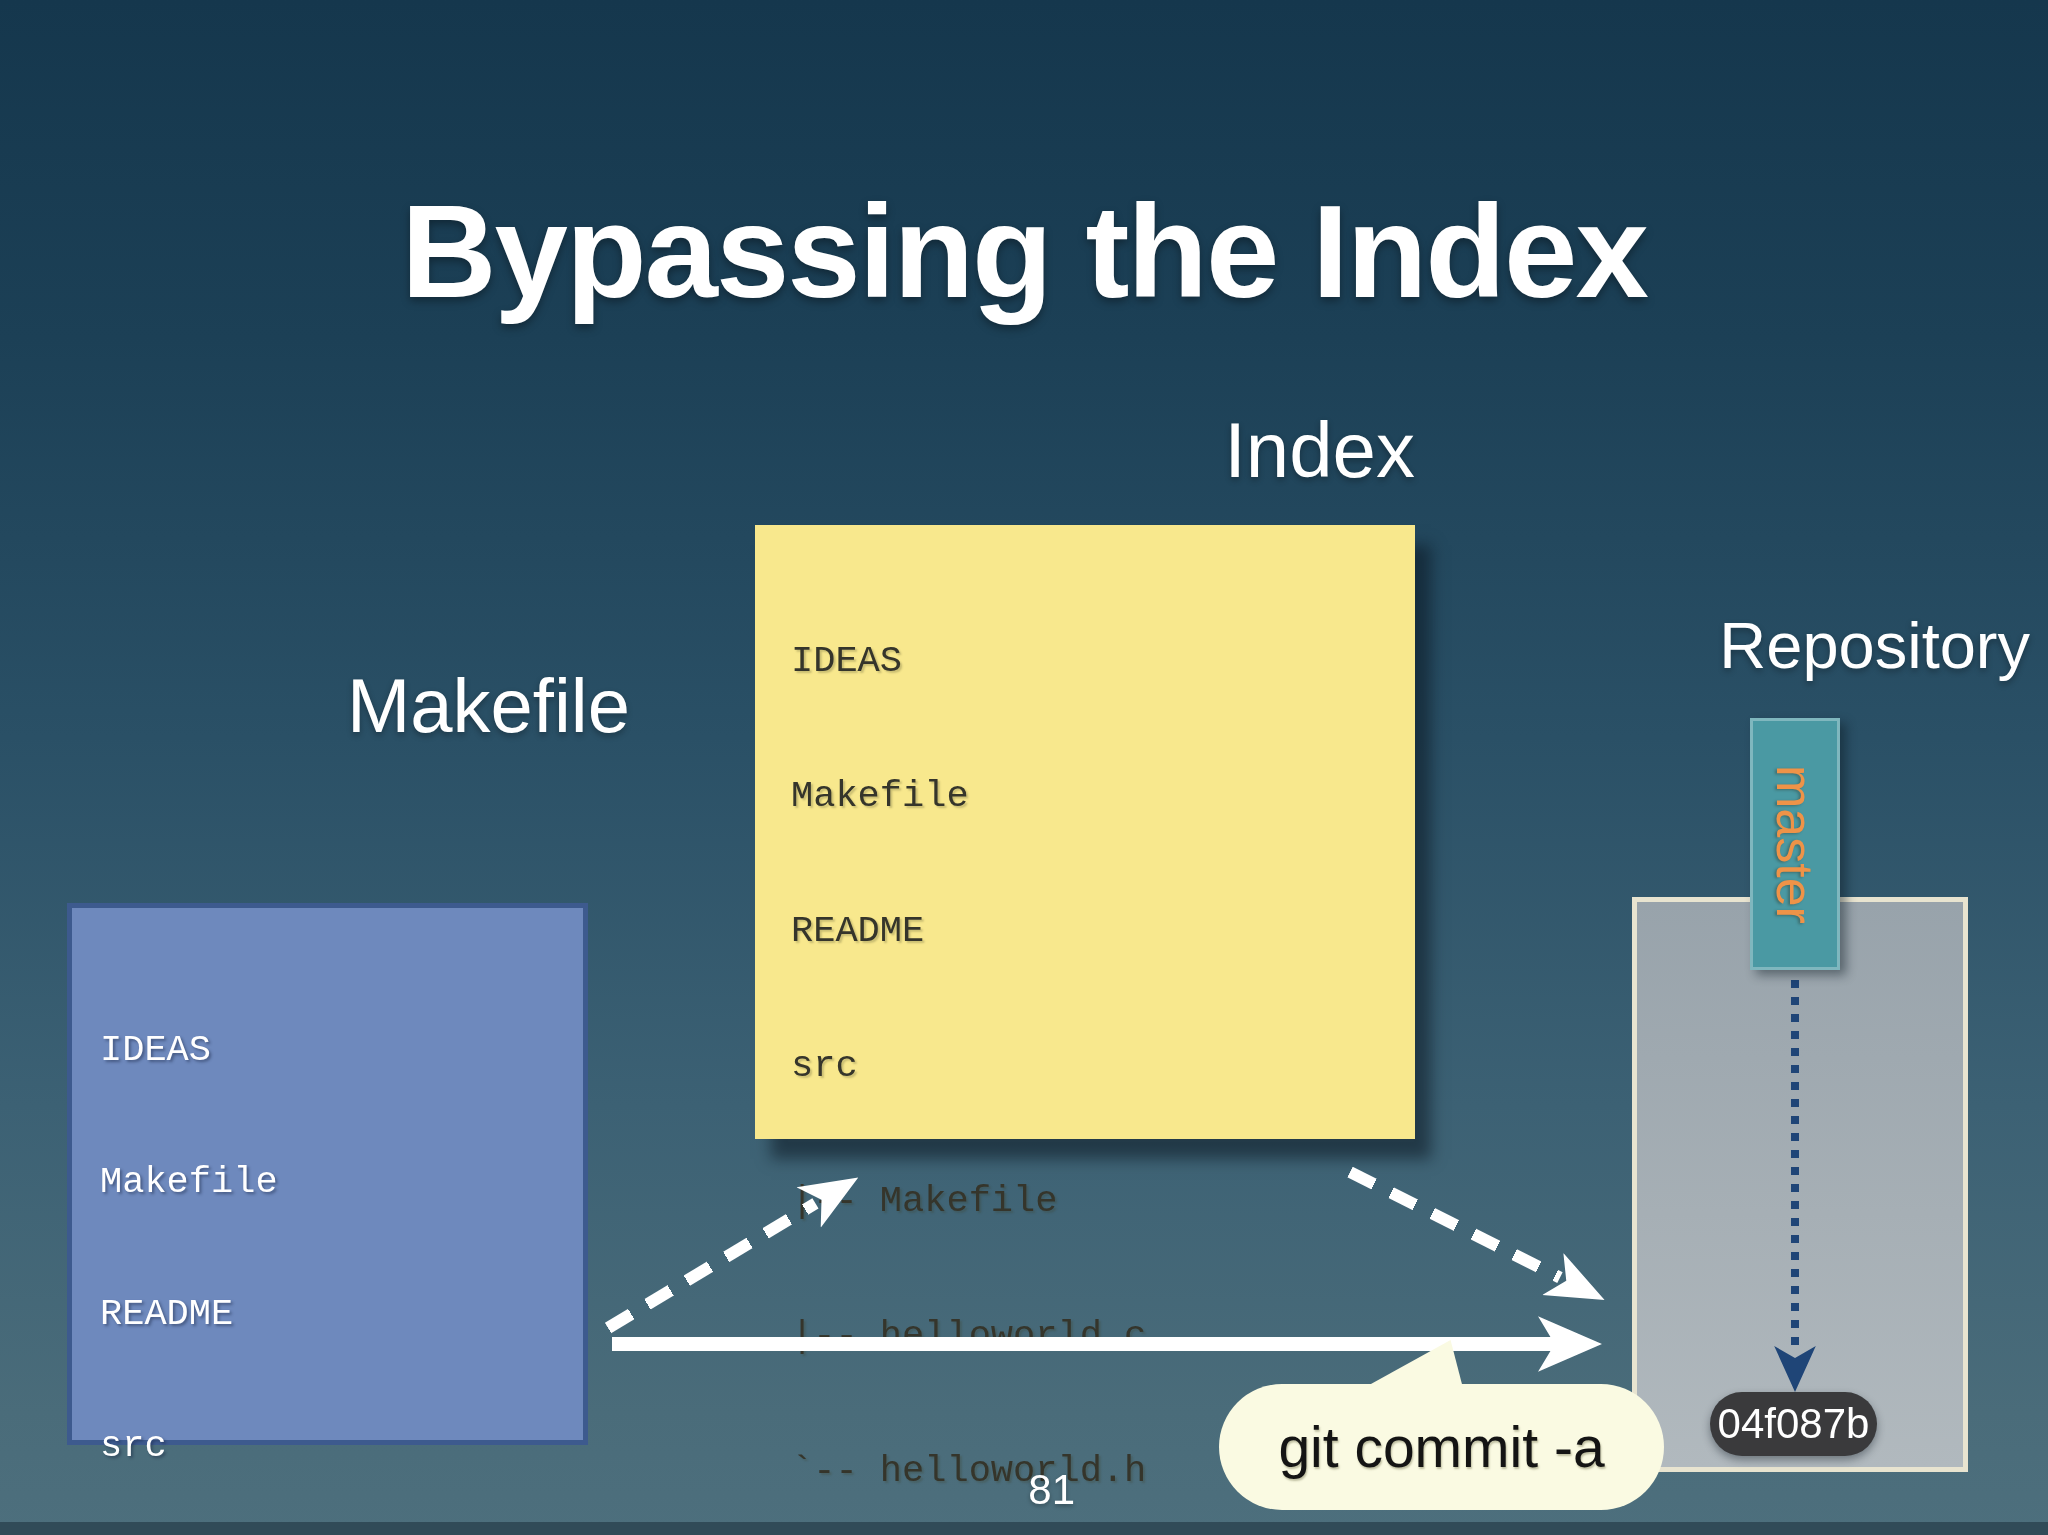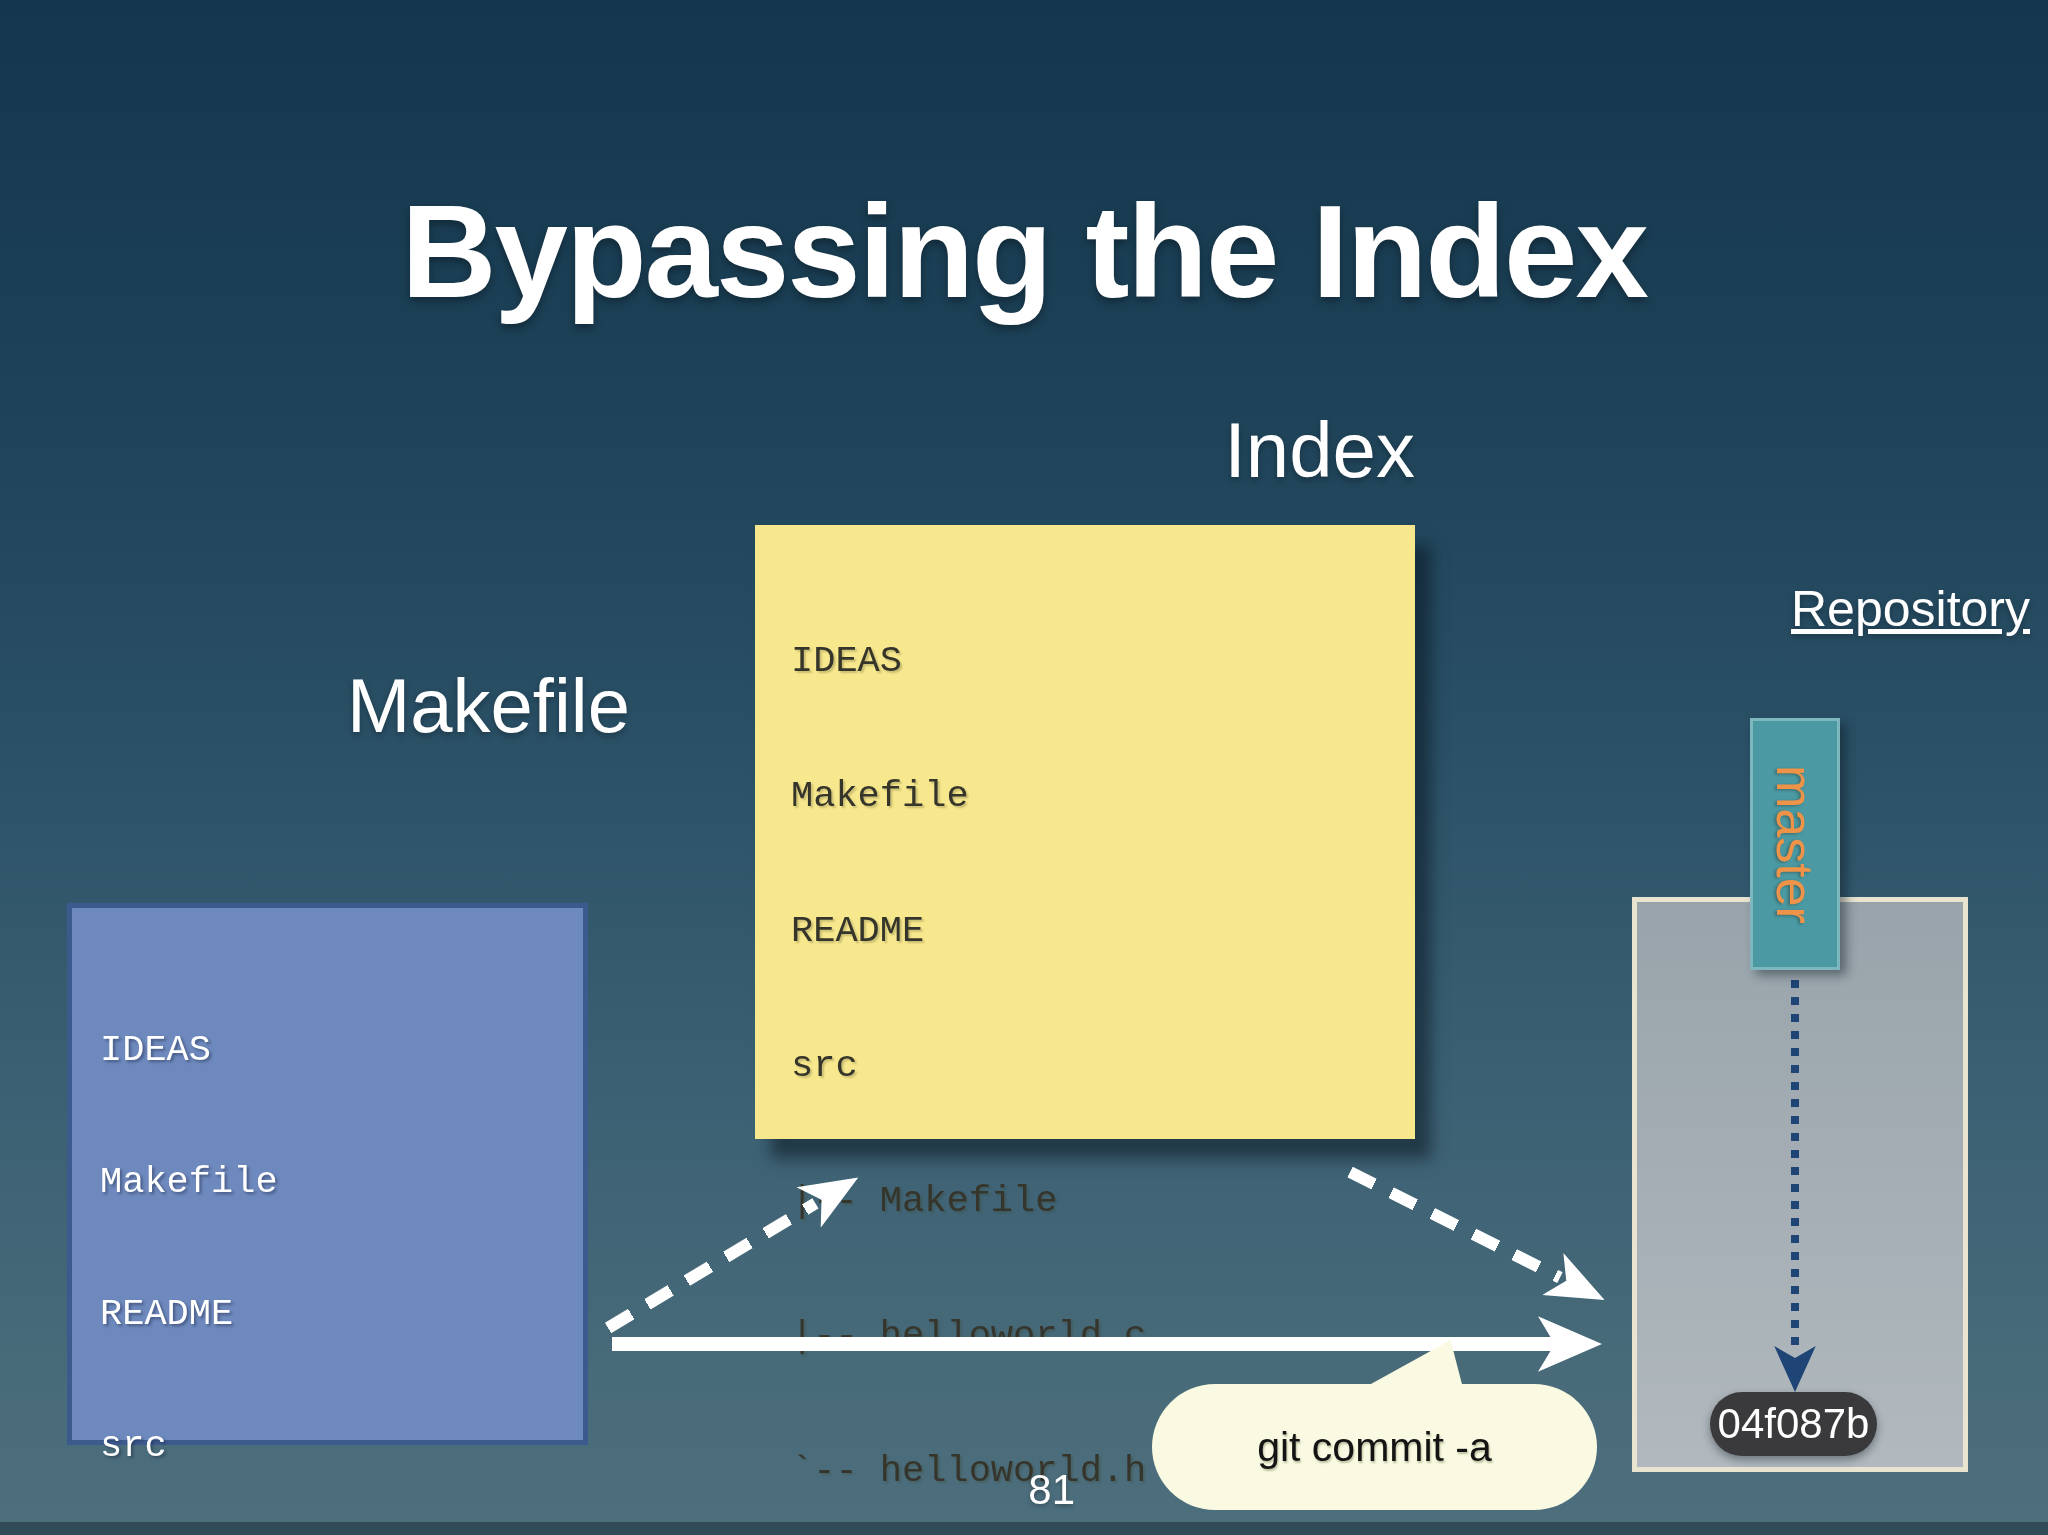--- a/index.html
+++ b/index.html
@@ -11,21 +11,21 @@
   .bottom-strip{position:absolute;left:0;right:0;bottom:0;height:13px;background:rgba(6,18,28,.38);}
   
   .title{
     position:absolute;left:0;right:0;top:88px;text-align:center;
     color:#fff;font-size:132px;font-weight:700;letter-spacing:-2px;
     text-shadow:0 4px 8px rgba(0,0,0,.35);
   }
   .section-label{position:absolute;color:#fff;text-align:right;text-shadow:0 3px 6px rgba(0,0,0,.3);}
   .index-label{left:755px;width:660px;top:405px;font-size:78px;}
   .wd-label{left:30px;width:600px;top:662px;font-size:76px;line-height:88px;}
-  .repo-label{left:1590px;width:440px;top:580px;font-size:50px;text-decoration:underline;}
+  .repo-label{left:1590px;width:440px;top:608px;font-size:65px;}
   
   .filelist{font-family:"Liberation Mono","DejaVu Sans Mono",monospace;white-space:pre;}
   .index-box{
     position:absolute;left:755px;top:525px;width:660px;height:614px;
     background:#f8e88d;box-shadow:16px 20px 14px rgba(8,18,28,.5);
     color:#35352b;font-size:37px;line-height:45px;padding:24px 0 0 36px;box-sizing:border-box;
     text-shadow:2px 2px 2px rgba(60,60,30,.25);
   }
   .wd-box{
     position:absolute;left:67px;top:903px;width:521px;height:542px;
@@ -74,23 +74,23 @@
   .arrow2 .shaft{right:50px;}
   .arrow3{left:612px;top:1302px;width:990px;}
   .arrow3 .shaft{right:46px;top:35px;height:14px;}
   .arrow3 .head{width:64px;height:66px;top:9px;}
   
   .bubble-tail{
     position:absolute;left:1352px;top:1340px;width:112px;height:52px;background:#fafae2;
     clip-path:polygon(4% 100%,88% 0,100% 100%);
   }
   .bubble{
-    position:absolute;left:1152px;top:1384px;width:445px;height:126px;border-radius:63px;
+    position:absolute;left:1219px;top:1384px;width:445px;height:126px;border-radius:63px;
     background:#fafae2;display:flex;align-items:center;justify-content:center;
-    color:#141414;font-size:41px;text-shadow:1px 2px 2px rgba(80,80,40,.35);
+    color:#141414;font-size:57px;text-shadow:1px 2px 2px rgba(80,80,40,.35);
   }
   .page-number{
     position:absolute;left:975px;top:1466px;width:100px;text-align:right;
     color:#fff;font-size:42px;text-shadow:0 2px 4px rgba(0,0,0,.3);
   }
 </style>
 </head>
 <body>
 
 <div class="slide">

